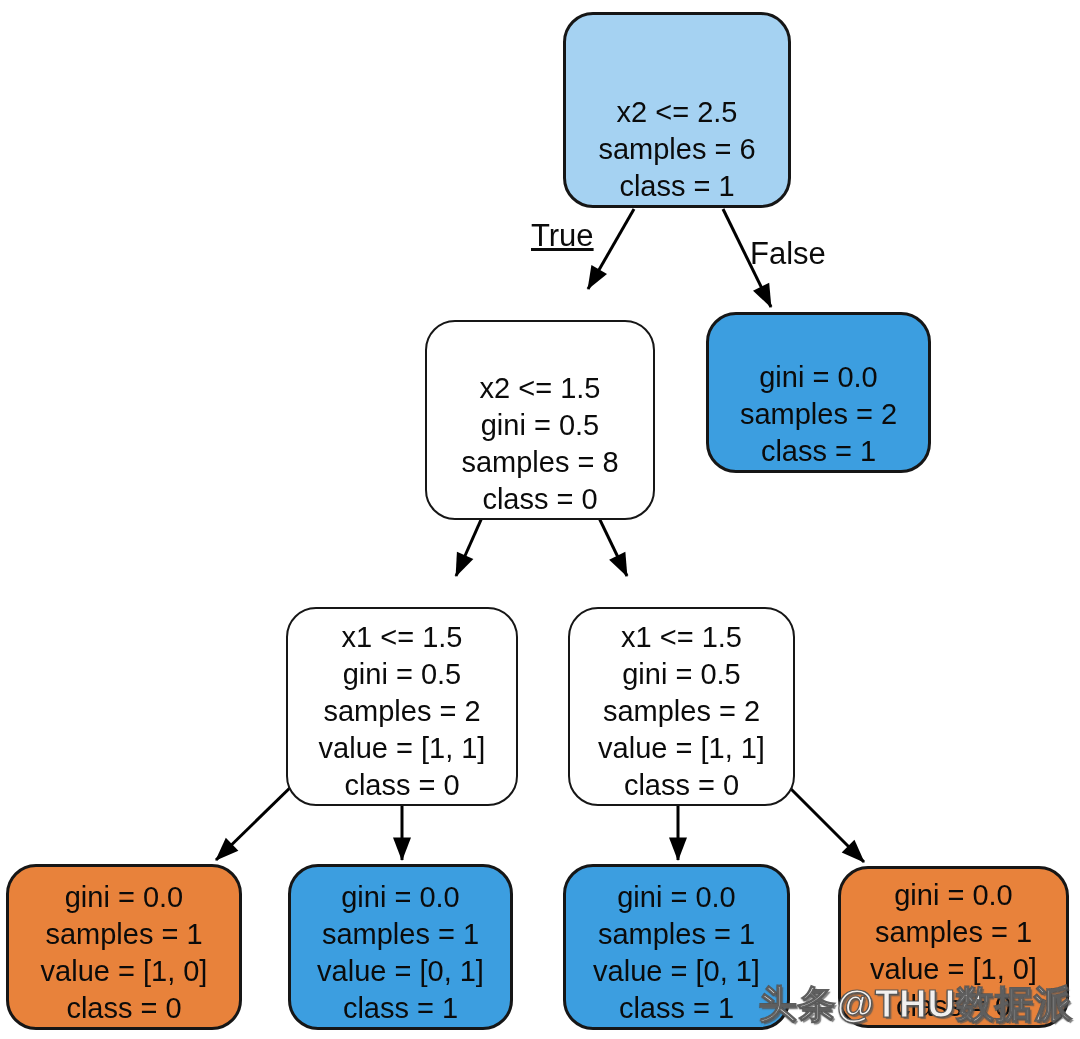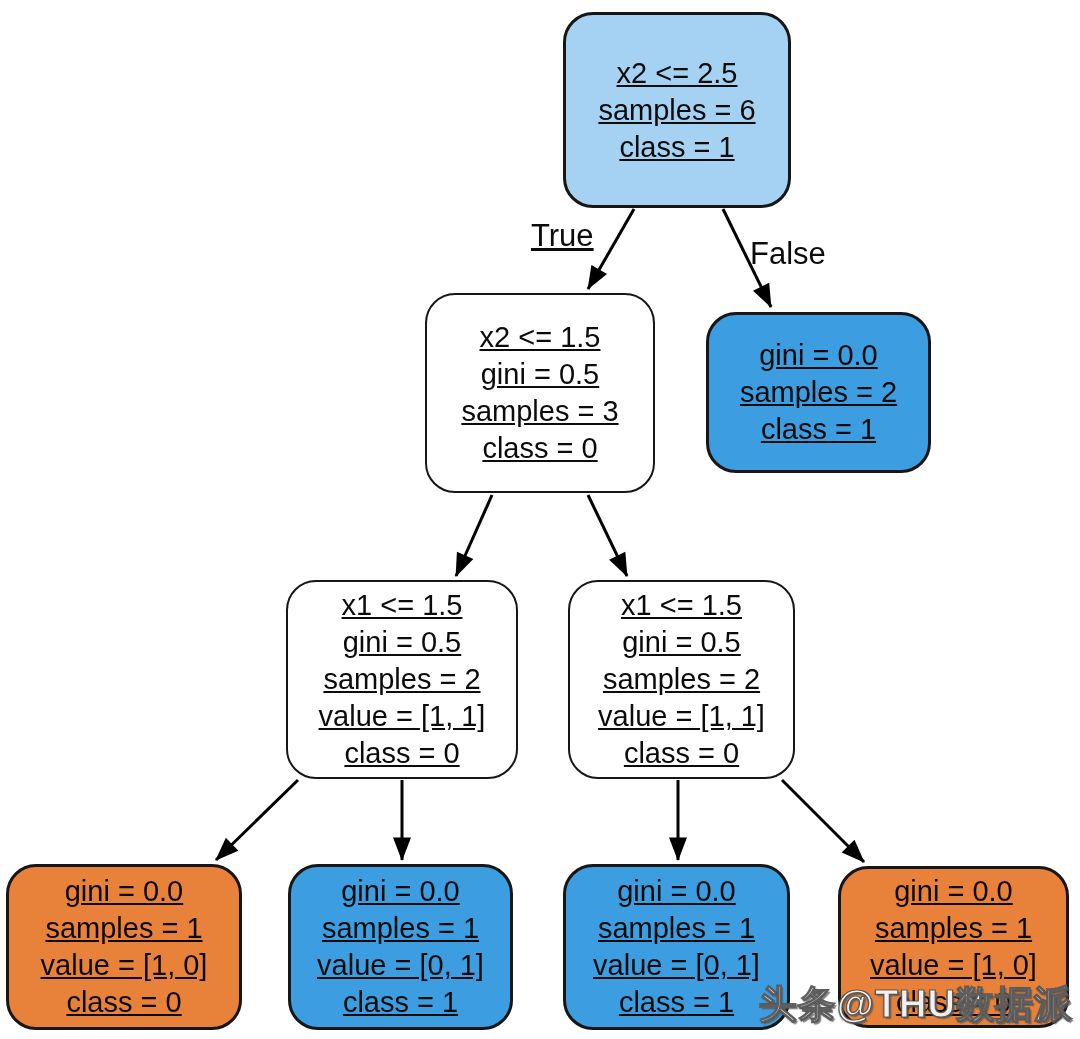--- a/index.html
+++ b/index.html
@@ -20,30 +20,29 @@
     left: 0; top: 0;
     width: 1080px; height: 1039px;
   }
   .node {
     position: absolute;
     box-sizing: border-box;
     border: 3px solid #161616;
     border-radius: 30px;
     display: flex;
     flex-direction: column;
-    justify-content: center;
+    justify-content: flex-end;
     align-items: center;
     font-size: 29px;
     line-height: 37px;
     color: #0b0b0b;
     text-align: center;
     white-space: nowrap;
-    text-decoration: underline;
   }
-  .node.white { border-width: 2.5px; background: #ffffff; }
+  .node.white { border-width: 2.5px; background: #ffffff; margin-top: 27px; }
   .edge-label {
     position: absolute;
     font-size: 31px;
     color: #0b0b0b;
   }
   .watermark {
     position: absolute;
     top: 979px;
     right: 7px;
     font-size: 38px;
@@ -83,21 +82,21 @@
 
   <div class="node" style="left: 563px; top: 12px; width: 228px; height: 196px; background-color: rgb(165, 210, 242);">
     <div>x2 &lt;= 2.5</div>
     <div>samples = 6</div>
     <div>class = 1</div>
   </div>
 
   <div class="node white" style="left: 425px; top: 293px; width: 230px; height: 200px; background-color: rgb(255, 255, 255);">
     <div>x2 &lt;= 1.5</div>
     <div>gini = 0.5</div>
-    <div>samples = 3</div>
+    <div>samples = 8</div>
     <div>class = 0</div>
   </div>
 
   <div class="node" style="left: 706px; top: 312px; width: 225px; height: 161px; background-color: rgb(60, 158, 224);">
     <div>gini = 0.0</div>
     <div>samples = 2</div>
     <div>class = 1</div>
   </div>
 
   <div class="node white" style="left: 286px; top: 580px; width: 232px; height: 199px; background-color: rgb(255, 255, 255);">

